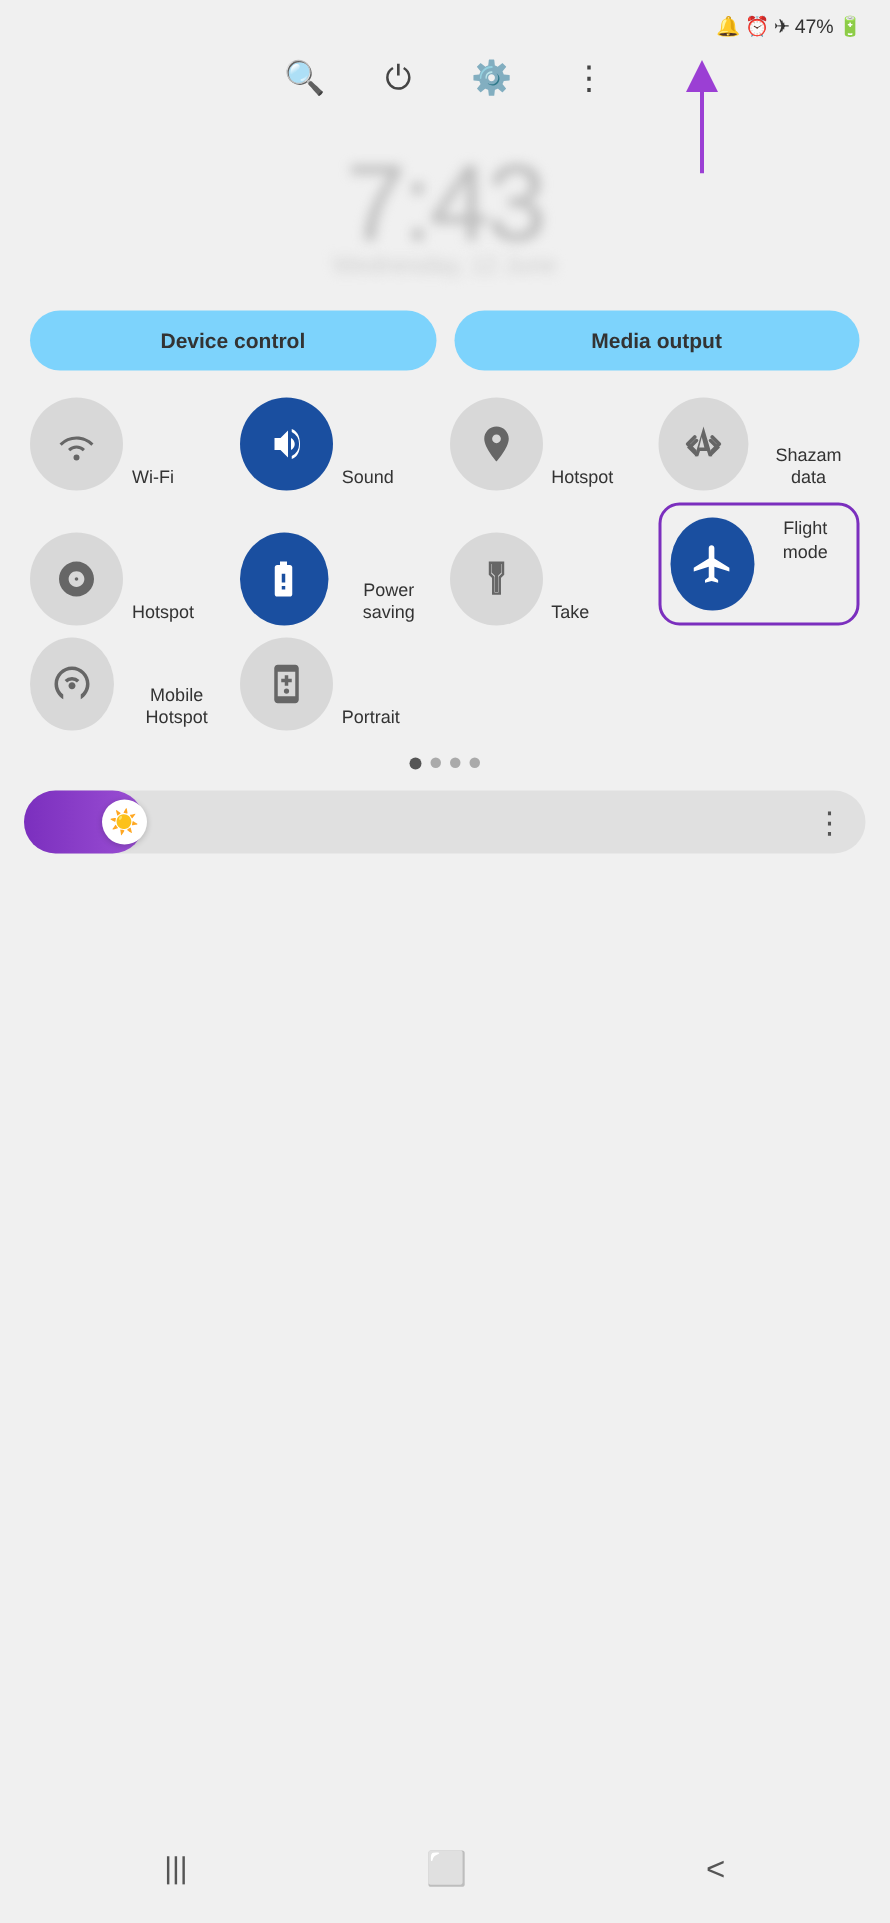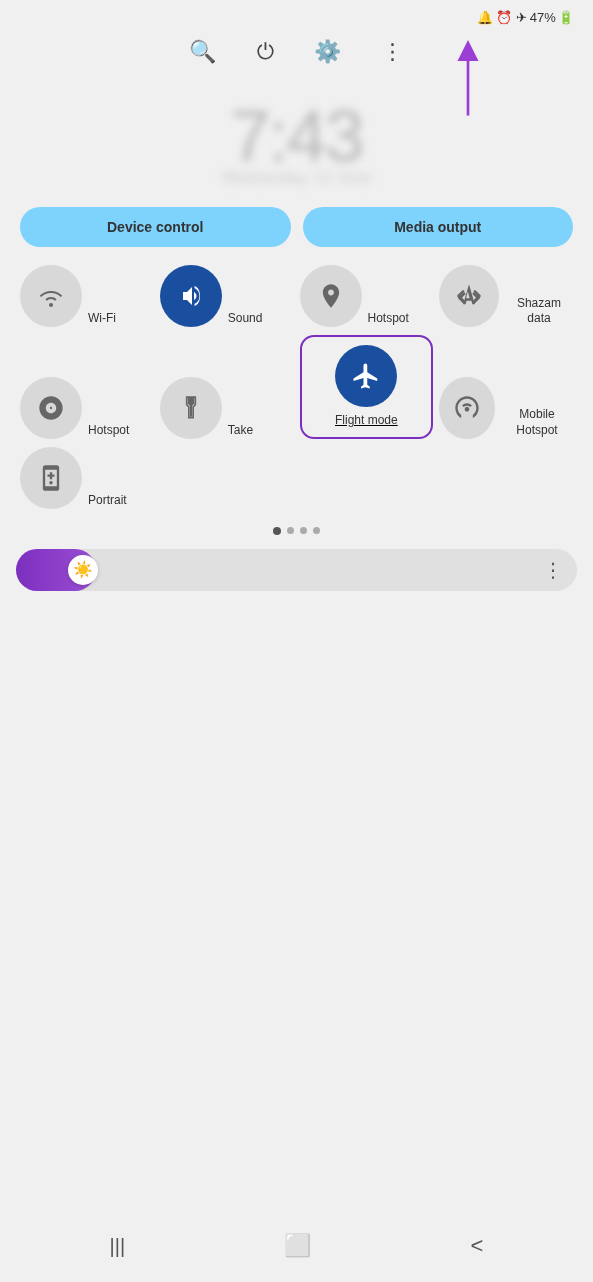--- a/index.html
+++ b/index.html
@@ -318,34 +318,42 @@
 
     <div class="tile">
       <div class="tile-icon inactive">
         <svg width="28" height="28" viewBox="0 0 24 24" fill="#666">
           <path d="M12 2C6.48 2 2 6.48 2 12s4.48 10 10 10 10-4.48 10-10S17.52 2 12 2zm0 14.5c-2.49 0-4.5-2.01-4.5-4.5S9.51 7.5 12 7.5s4.5 2.01 4.5 4.5-2.01 4.5-4.5 4.5zm0-5.5c-.55 0-1 .45-1 1s.45 1 1 1 1-.45 1-1-.45-1-1-1z"></path>
         </svg>
       </div>
       <span class="tile-label">Hotspot</span>
     </div>
 
+    <div class="tile">
+      <div class="tile-icon active">
+        <svg width="28" height="28" viewBox="0 0 24 24" fill="#fff">
+          <path d="M15.67 4H14V2h-4v2H8.33C7.6 4 7 4.6 7 5.33v15.33C7 21.4 7.6 22 8.33 22h7.33c.74 0 1.34-.6 1.34-1.33V5.33C17 4.6 16.4 4 15.67 4zM13 18h-2v-2h2v2zm0-4h-2V9h2v5z"></path>
+        </svg>
+      </div>
+      <span class="tile-label">Power saving</span>
+    </div>
 
     <div class="tile">
       <div class="tile-icon inactive">
         <svg width="26" height="26" viewBox="0 0 24 24" fill="#666">
           <path d="M9 2v6l2 2v10h2V10l2-2V2H9zm2 1h2v1h-2V3zm0 2h2v1h-2V5z"></path>
           <path d="M8 2h8v7l-2 2v10H10V11L8 9V2z" stroke="#666" fill="none" stroke-width="1.5"></path>
           <path d="M10 2h4v6l-2 2-2-2V2z" fill="#666"></path>
         </svg>
       </div>
       <span class="tile-label">Take</span>
     </div>
 
     <div style="position:relative;">
-      <div style="border: 2.5px solid #7b2fbe; border-radius: 14px; padding: 8px 6px; display:flex; flex-direction:column; align-items:center; gap:6px; cursor:pointer;text-decoration:underline;">
+      <div style="border: 2.5px solid #7b2fbe; border-radius: 14px; padding: 8px 6px; display:flex; flex-direction:row; align-items:flex-start; gap:6px; cursor:pointer;">
         <div class="tile-icon active" style="background:#1a4fa0;">
           <svg width="30" height="30" viewBox="0 0 24 24" fill="#fff">
             <path d="M21 16v-2l-8-5V3.5c0-.83-.67-1.5-1.5-1.5S10 2.67 10 3.5V9l-8 5v2l8-2.5V19l-2 1.5V22l3.5-1 3.5 1v-1.5L13 19v-5.5l8 2.5z"></path>
           </svg>
         </div>
         <span class="tile-label">Flight mode</span>
       </div>
     </div>
 
 

